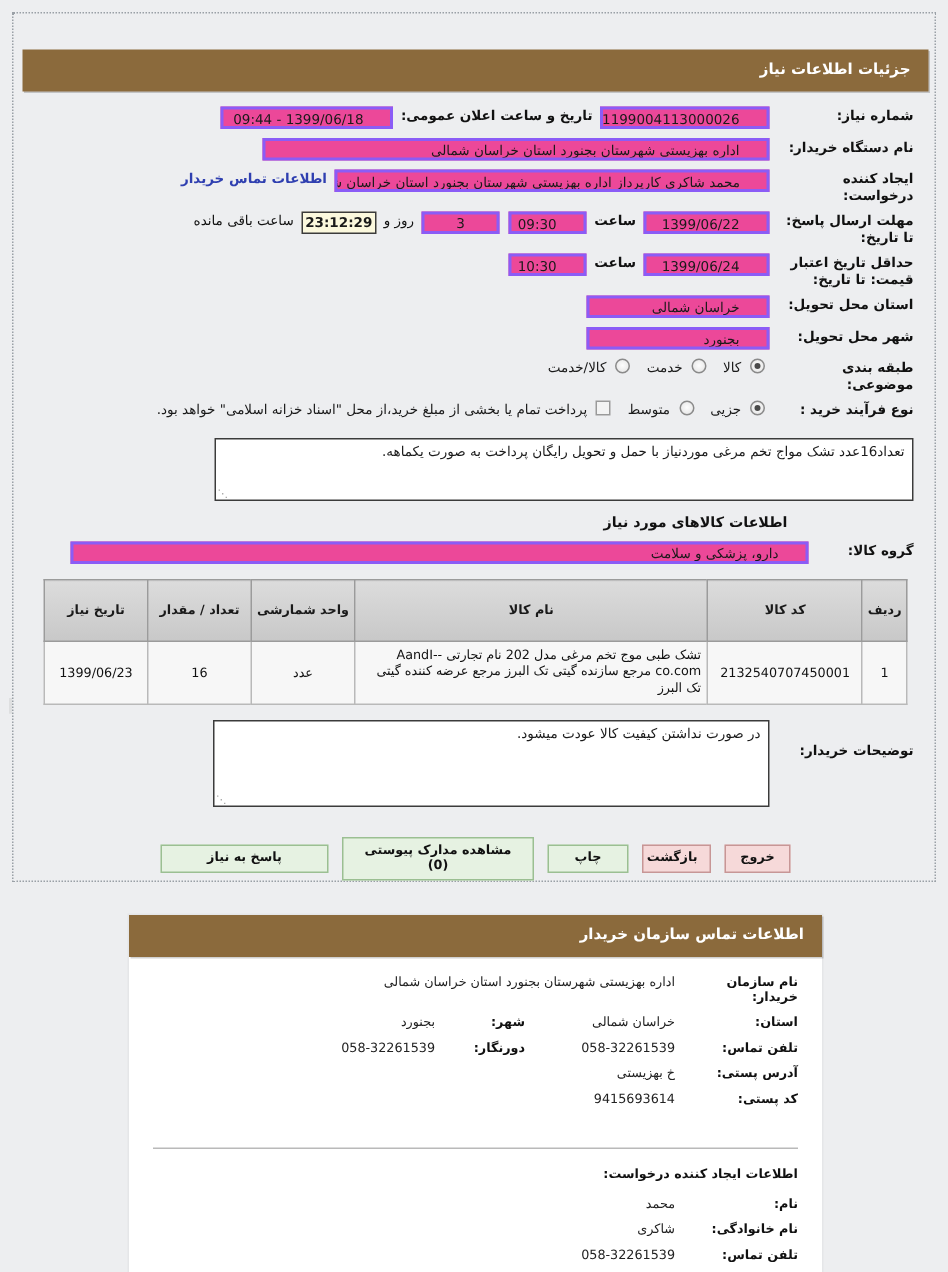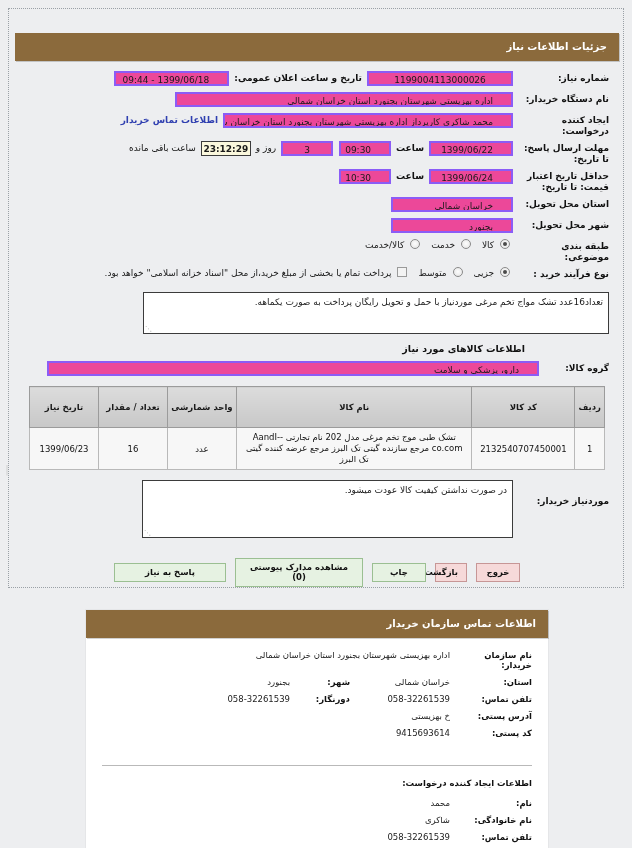--- a/index.html
+++ b/index.html
@@ -212,21 +212,21 @@
   }
   table.items td {
     border: 1px solid #b9b9b9;
     padding: 4px 4px;
     text-align: center;
     vertical-align: middle;
     color: #111;
     background: rgba(246,246,246,.35);
   }
   table.items td.name {
-    text-align: center;
+    text-align: right;
     line-height: 11px;
   }
 
   
   .btn-row {
     display: flex;
     justify-content: center;
     align-items: center;
     gap: 9px;
     margin-top: 12px;
@@ -327,21 +327,21 @@
 
 <div class="page-frame">
   <div class="inner-panel">
 
     <div class="title-bar">جزئیات اطلاعات نیاز</div>
 
     <div class="form-area">
 
       <div class="frow">
         <div class="flabel">شماره نیاز:</div>
-        <div class="fbox" style="width:146px">1199004113000026</div>
+        <div class="fbox" style="width:113px">1199004113000026</div>
         <div class="inline-lbl">تاریخ و ساعت اعلان عمومی:</div>
         <div class="fbox" style="width:115px">1399/06/18 - 09:44</div>
       </div>
 
       <div class="frow">
         <div class="flabel">نام دستگاه خریدار:</div>
         <div class="fbox rightalign" style="width:338px">اداره بهزیستی شهرستان بجنورد استان خراسان شمالی</div>
       </div>
 
       <div class="frow">
@@ -446,31 +446,31 @@
             <td>عدد</td>
             <td>16</td>
             <td>1399/06/23</td>
           </tr>
         </tbody>
       </table>
     </div>
 
     <div class="form-area" style="padding-top:10px">
       <div class="frow">
-        <div class="flabel" style="padding-top:16px">موردنیاز خریدار:</div>
+        <div class="flabel" style="padding-top:16px">توضیحات خریدار:</div>
         <div class="ta-box" style="width:371px;height:58px">
           <span>در صورت نداشتن کیفیت کالا عودت میشود.</span>
           <span class="grip">⋰</span>
         </div>
       </div>
     </div>
 
     <div class="btn-row">
       <div class="btn pink" style="width:44px">خروج</div>
-      <div class="btn pink" style="width:32px">بازگشت</div>
+      <div class="btn pink" style="width:46px">بازگشت</div>
       <div class="btn green" style="width:54px">چاپ</div>
       <div class="btn green" style="width:128px">مشاهده مدارک پیوستی (0)</div>
       <div class="btn green" style="width:112px">پاسخ به نیاز</div>
     </div>
 
   </div>
 </div>
 
 <div class="contact-card">
   <div class="title-bar">اطلاعات تماس سازمان خریدار</div>

